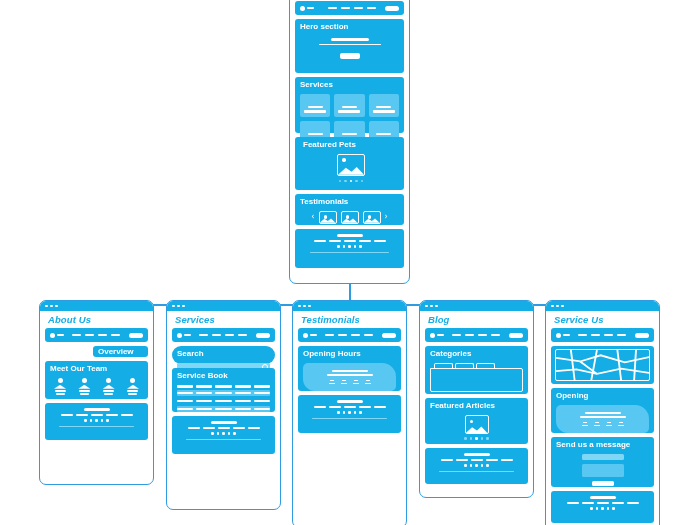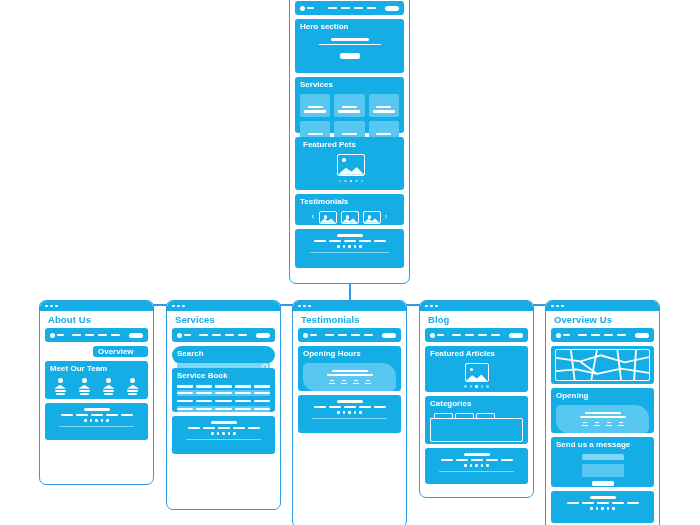--- a/index.html
+++ b/index.html
@@ -37,20 +37,21 @@
     display:flex;align-items:center;
     padding-left:5px;box-sizing:border-box;
     gap:2.5px;
   }
   .chrome .dot{width:2.5px;height:2.5px;border-radius:50%;background:#ffffff;}
 
   .card-title{
     font-size:9.5px;font-weight:bold;color:#14ADE5;
     padding:4px 3px 3px 3px;letter-spacing:.1px;
     line-height:1.1;
+    font-style:italic;
   }
 
   
   .blk{
     background:#14ADE5;border-radius:3px;
     margin:0 0 4px 0;position:relative;box-sizing:border-box;
     padding:4px 5px 5px 5px;
   }
   .blk-title{
     font-size:8px;font-weight:bold;color:#ffffff;
@@ -539,45 +540,45 @@
         <span class="nav-logo-bar"></span>
         <span class="nav-links">
           <span class="nav-link"></span>
           <span class="nav-link"></span>
           <span class="nav-link"></span>
           <span class="nav-link"></span>
         </span>
         <span class="nav-btn"></span>
       </div>
 
-      <div class="blk" style="height:46px;">
-        <div class="blk-title">Featured Articles</div>
-        <div class="imgph" style="width:22px;height:17px;margin:1px auto 0 auto;">
-          <span class="sun"></span>
-            <span class="hill"></span>
-        </div>
-        <div class="dots" style="margin-top:3px;">
-          <span class="d"></span>
-          <span class="d"></span>
-          <span class="d on"></span>
-          <span class="d"></span>
-          <span class="d"></span>
-        </div>
-      </div>
-
       <div class="blk" style="height:48px;">
         <div class="blk-title">Categories</div>
         <div class="tabs">
           <span class="tb"></span>
           <span class="tb"></span>
           <span class="tb"></span>
         </div>
         <div class="tabpanel"></div>
       </div>
 
+      <div class="blk" style="height:46px;">
+        <div class="blk-title">Featured Articles</div>
+        <div class="imgph" style="width:22px;height:17px;margin:1px auto 0 auto;">
+          <span class="sun"></span>
+            <span class="hill"></span>
+        </div>
+        <div class="dots" style="margin-top:3px;">
+          <span class="d"></span>
+          <span class="d"></span>
+          <span class="d on"></span>
+          <span class="d"></span>
+          <span class="d"></span>
+        </div>
+      </div>
+
       <div class="blk footer-blk" style="height:36px;">
         <div class="f-top"></div>
         <div class="f-row">
             <span class="fb"></span>
             <span class="fb"></span>
             <span class="fb"></span>
             <span class="fb"></span>
             <span class="fb"></span>
           </div>
         <div class="dots">
@@ -592,21 +593,21 @@
     </div>
   </div>
 
   <div class="card" style="left:545px;top:300px;width:115px;height:240px;">
     <div class="inner">
       <div class="chrome" style="margin:0 -5px;width:calc(100% + 10px);">
         <span class="dot"></span>
         <span class="dot"></span>
         <span class="dot"></span>
       </div>
-      <div class="card-title">Overview Us</div>
+      <div class="card-title">Service Us</div>
 
       <div class="blk navbar" style="height:14px;padding-top:0;padding-bottom:0;">
         <span class="nav-logo"></span>
         <span class="nav-logo-bar"></span>
         <span class="nav-links">
           <span class="nav-link"></span>
           <span class="nav-link"></span>
           <span class="nav-link"></span>
           <span class="nav-link"></span>
         </span>

